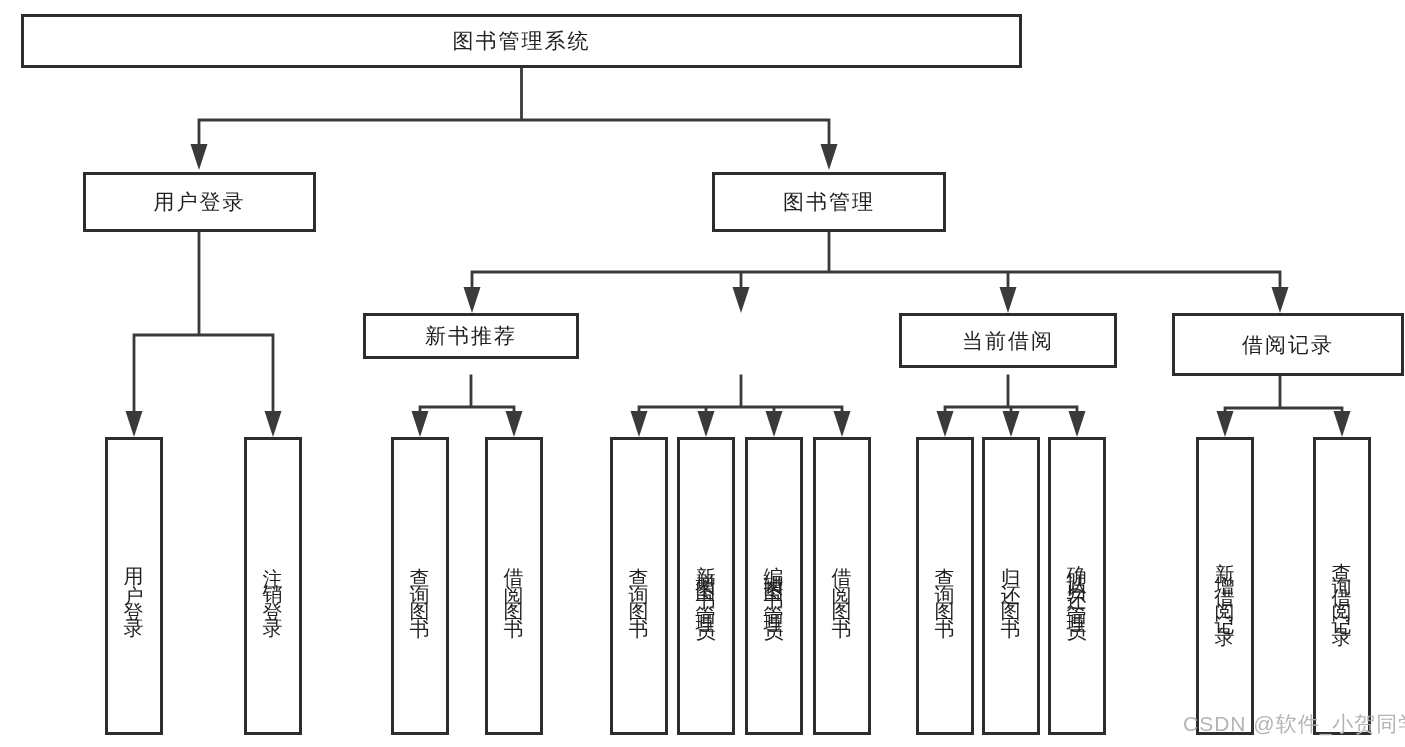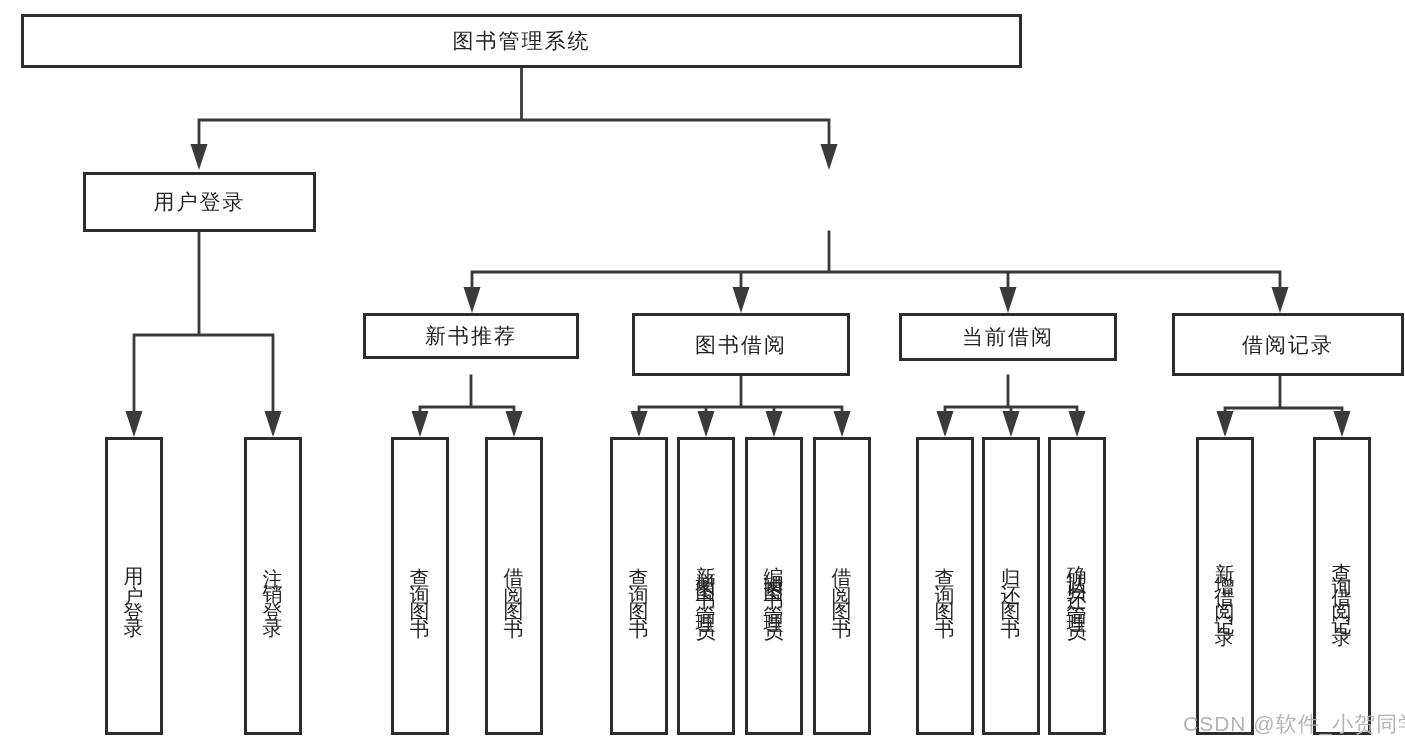--- a/index.html
+++ b/index.html
@@ -94,28 +94,28 @@
     </g>
   </svg>
 
   <div class="node" style="left:21px;top:14px;width:1001px;height:54px">
     <span>图书管理系统</span>
   </div>
 
   <div class="node" style="left:83px;top:172px;width:233px;height:60px">
     <span>用户登录</span>
   </div>
+  <div class="node" style="left:712px;top:172px;width:234px;height:60px">
+    <span>图书管理</span>
+  </div>
 
   <div class="node" style="left:363px;top:313px;width:216px;height:46px">
     <span>新书推荐</span>
   </div>
-  <div class="node" style="left:632px;top:313px;width:218px;height:63px">
-    <span>图书借阅</span>
-  </div>
-  <div class="node" style="left:899px;top:313px;width:218px;height:48px">
+  <div class="node" style="left:899px;top:313px;width:218px;height:55px">
     <span>当前借阅</span>
   </div>
   <div class="node" style="left:1172px;top:313px;width:232px;height:63px">
     <span>借阅记录</span>
   </div>
 
   <div class="node leaf s4" style="left:105px">
     <span>用户登录</span>
   </div>
   <div class="node leaf s4" style="left:244px">

